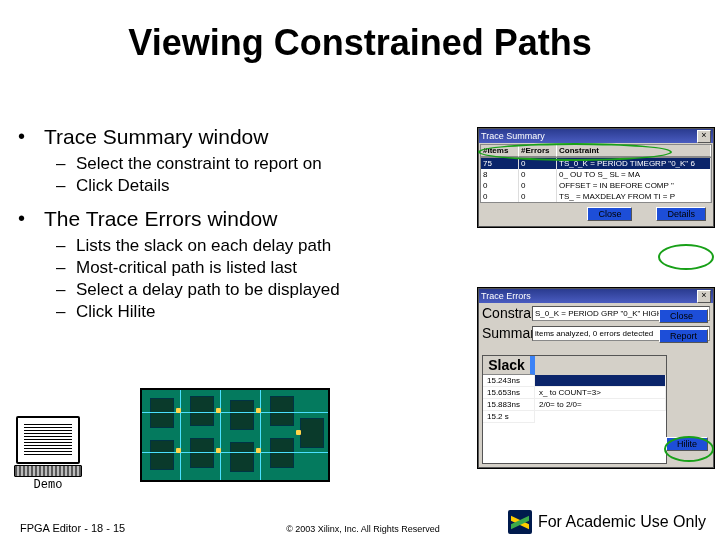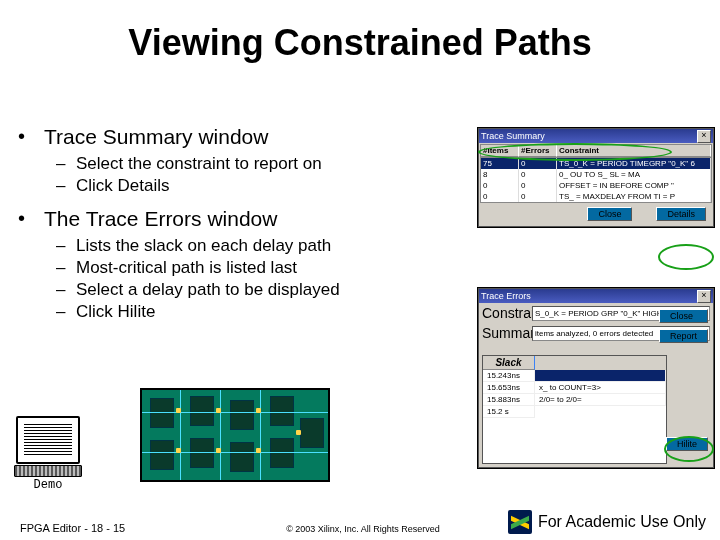--- a/index.html
+++ b/index.html
@@ -75,21 +75,21 @@
   .ts-header div {
     padding:1px 2px; border-right:1px solid #fff; border-bottom:1px solid #888;
     font-weight:bold; font-size:8px;
   }
   .ts-rows { border:1px solid #888; border-top:none; background:#fff; }
   .ts-row { display:grid; grid-template-columns: 38px 38px 1fr; font-size:8px; }
   .ts-row div { padding:1px 2px; border-right:1px solid #ddd; white-space:nowrap; overflow:hidden; }
   .ts-row.sel { background:#0a246a; color:#fff; }
   .ts-buttons { display:flex; justify-content:flex-end; gap:24px; padding:4px 6px; }
   .winbtn {
-    background:#0369a1; border:1px solid #fff;
+    background:#1d4ed8; border:1px solid #fff;
     border-right-color:#555; border-bottom-color:#555;
     padding:1px 10px; font-size:9px; cursor:default;
   }
   .green-ellipse {
     position:absolute; border:2px solid #18a018; border-radius:50%;
     pointer-events:none;
   }
   .ell1 { right: 48px; top: 143px; width: 190px; height: 14px; }
   .ell2 { right: 6px;  top: 244px; width: 52px;  height: 22px; }
   .ell3 { right: 6px;  top: 436px; width: 46px;  height: 22px; }
@@ -111,21 +111,21 @@
     border-top-color:#555; border-left-color:#555;
     font-size:8px; padding:0 2px; line-height:13px;
     white-space:nowrap; overflow:hidden;
   }
   .te-btncol { display:flex; flex-direction:column; gap:6px; position:absolute; right:5px; top:20px; }
   .te-table {
     position:absolute; left:3px; right:46px; top:66px; bottom:3px;
     background:#fff; border:1px solid #555;
   }
   .te-head { display:grid; grid-template-columns: 52px 1fr; background:#d4d0c8; }
-  .te-head div { font-size:10px; padding:1px 4px; border-right:1px solid #3b82f6; border-bottom:1px solid #888; font-weight:bold;font-style:italic; }
+  .te-head div { font-size:14px; padding:1px 4px; border-right:5px solid #3b82f6; border-bottom:1px solid #888; font-weight:bold; }
   .te-rrow { display:grid; grid-template-columns: 52px 1fr; font-size:8px; }
   .te-rrow div { padding:1px 4px; border-right:1px solid #eee; border-bottom:1px solid #eee; white-space:nowrap; overflow:hidden; }
   .te-rrow.sel div:last-child { background:#0a246a; color:#fff; }
   .te-tbl-head-row div:last-child{ text-align:center;}
   .hilite-btn { position:absolute; right:5px; top:148px; }
 
   
   .circuit {
     position:absolute; left:140px; top:388px;
     width:186px; height:90px;

